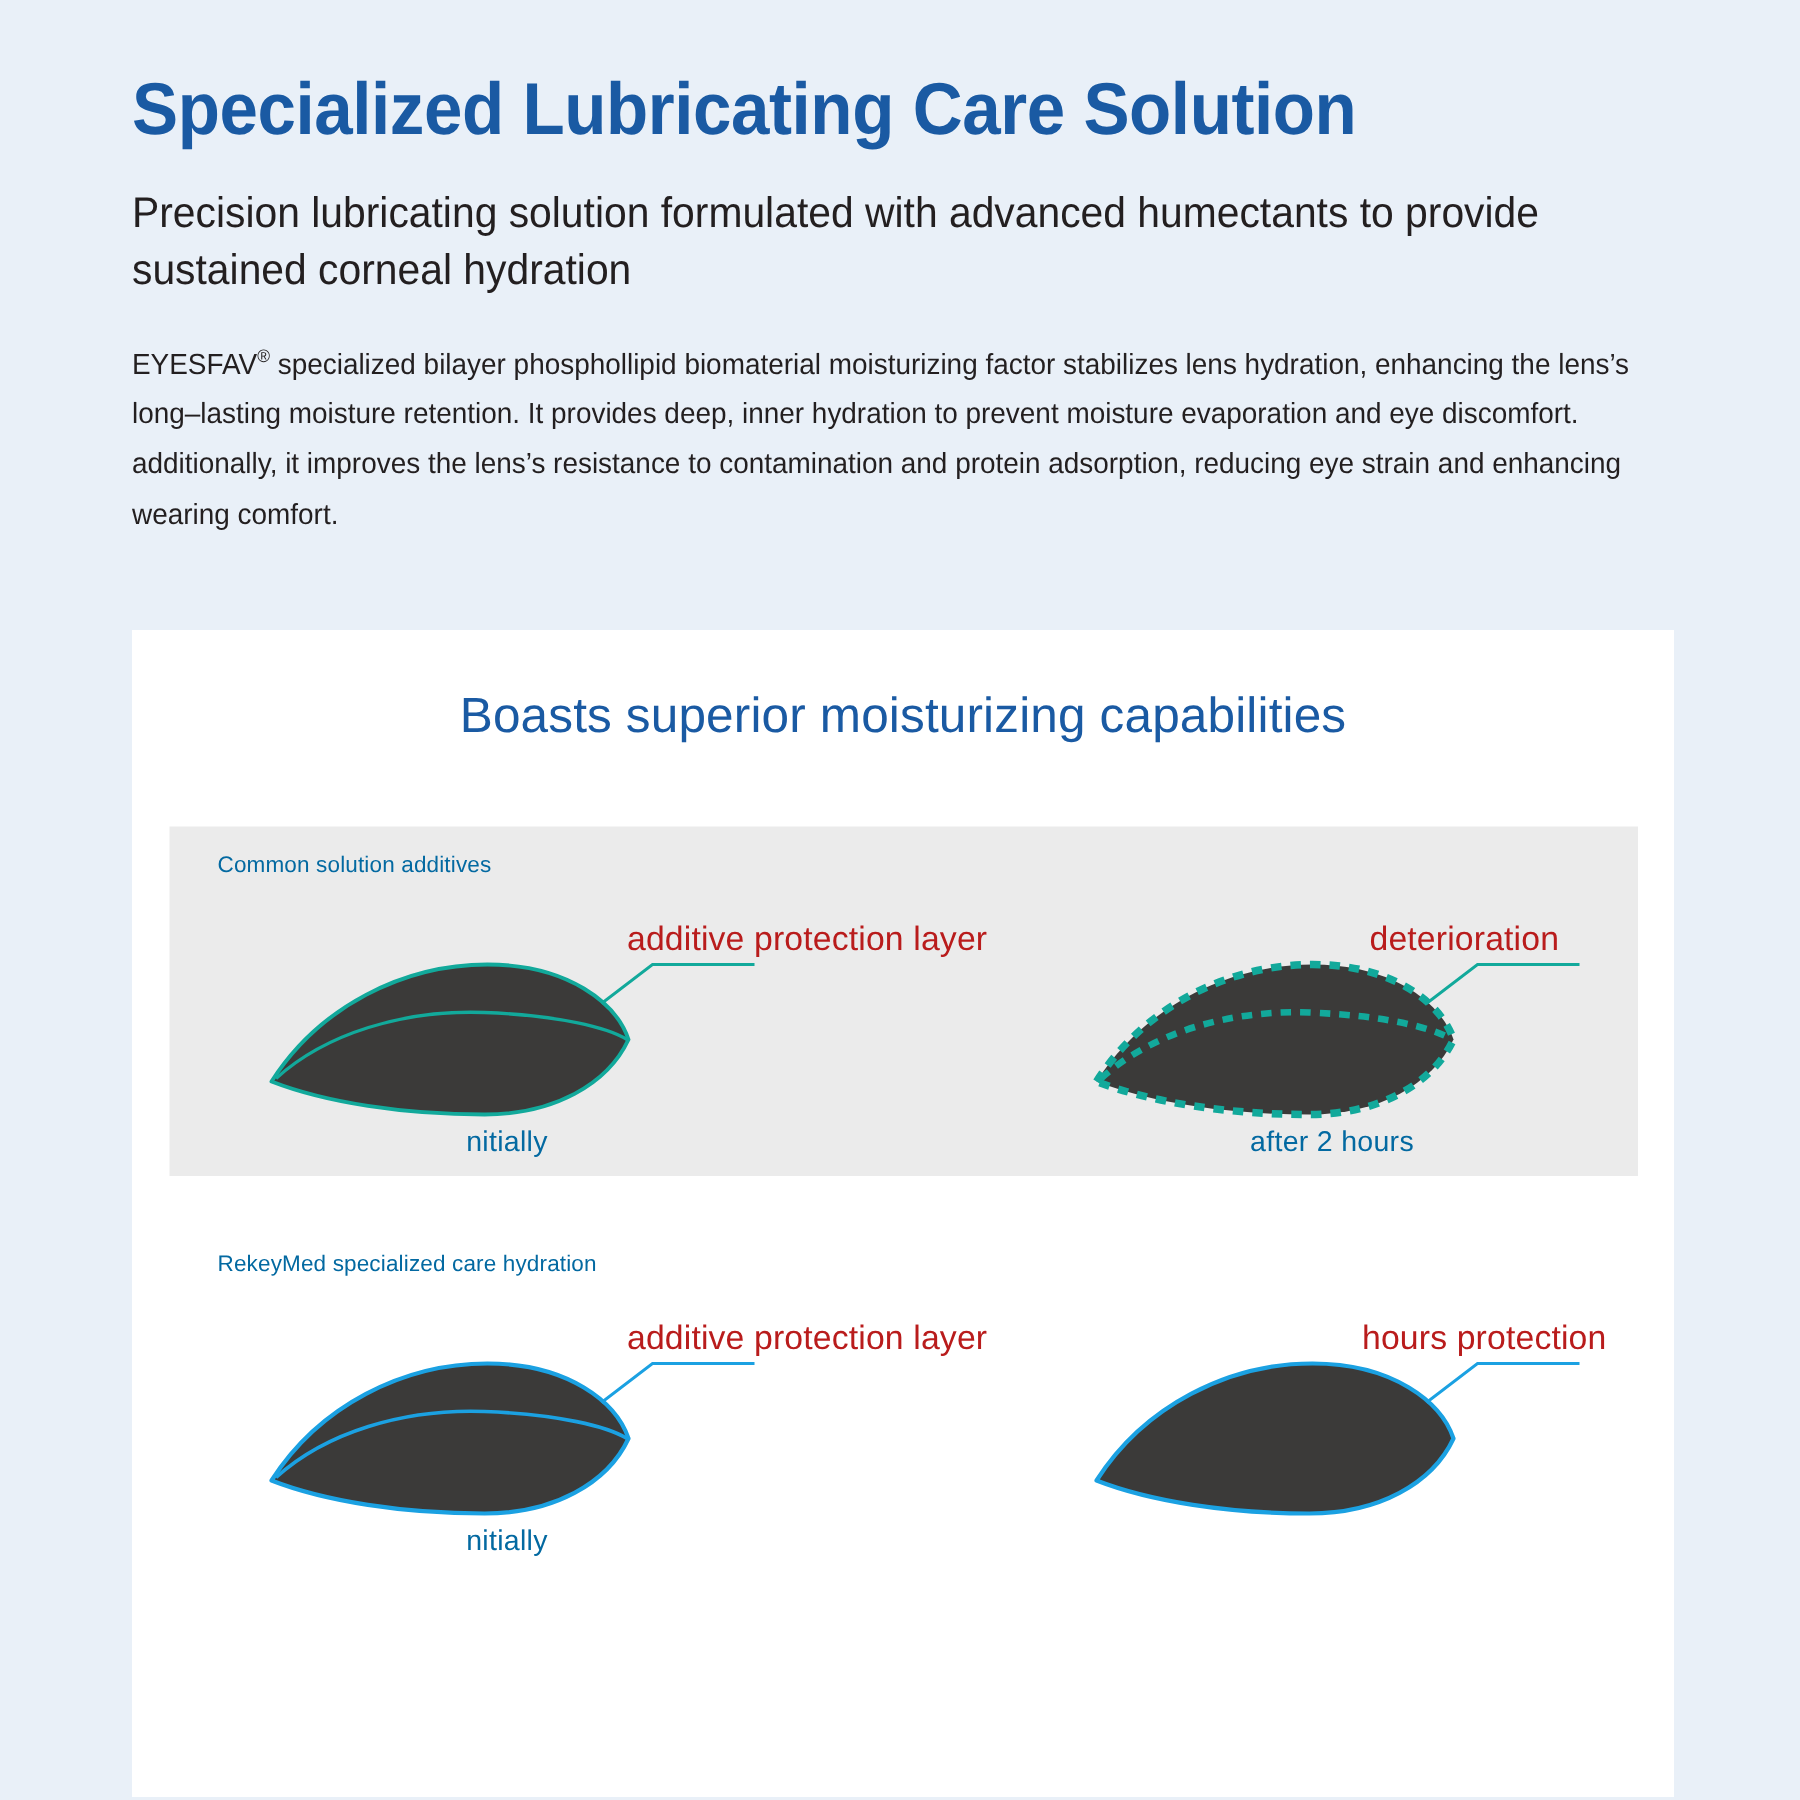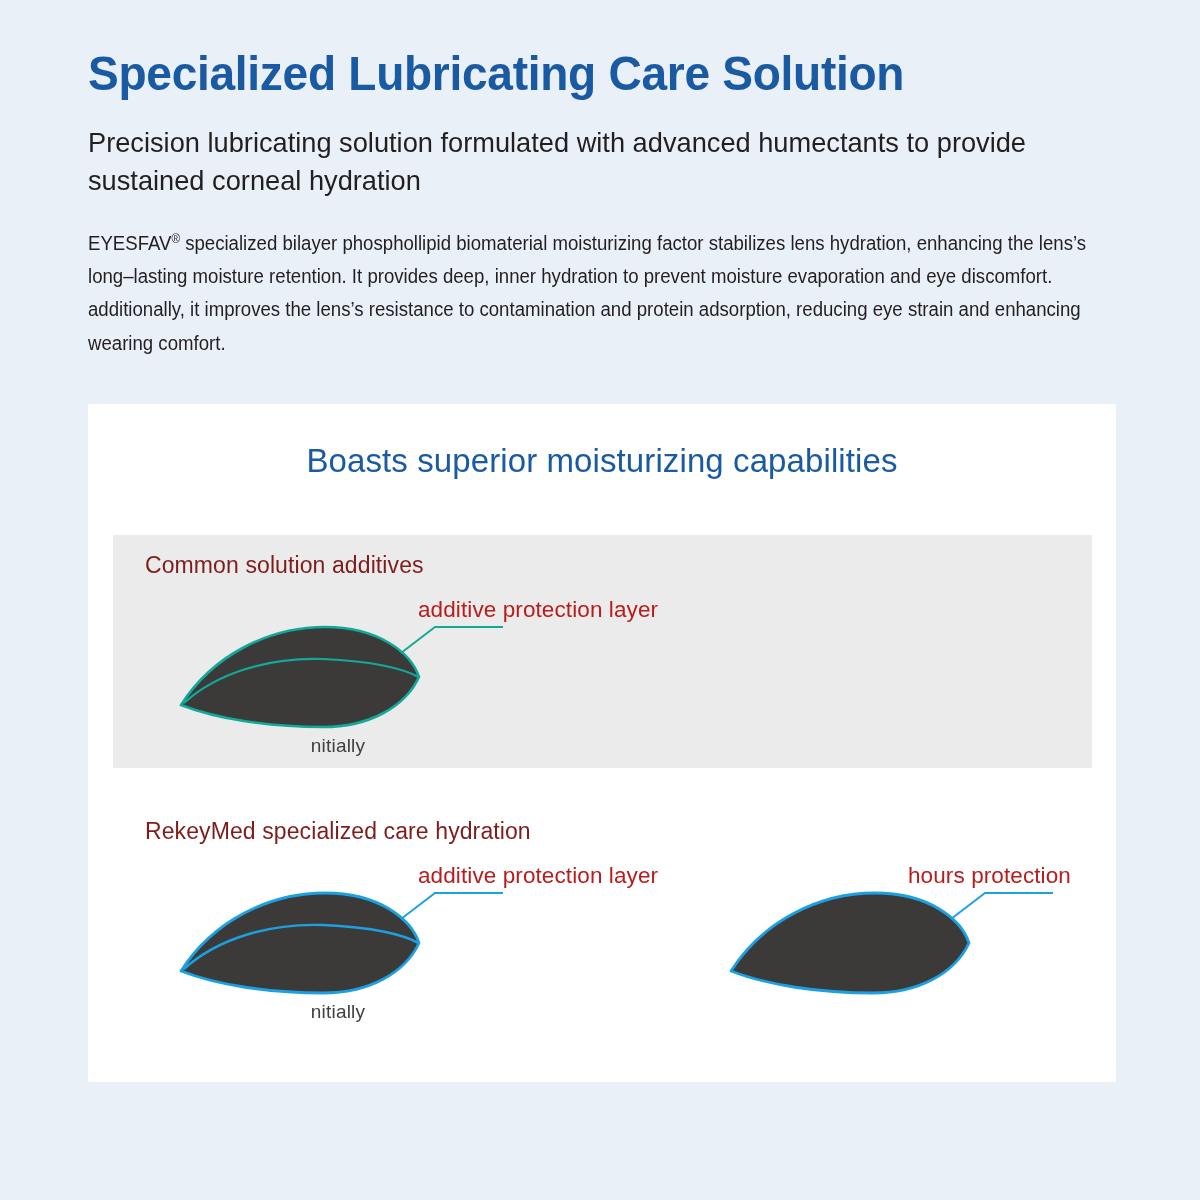--- a/index.html
+++ b/index.html
@@ -66,23 +66,23 @@
   .bodycopy sup {
     font-size: 0.62em;
     vertical-align: super;
     line-height: 0;
   }
 
   
   .card {
     position: absolute;
     left: 88px;
-    top: 404px;
+    top: 420px;
     width: 1028px;
-    height: 678px;
+    height: 778px;
     background: #ffffff;
   }
   .card-title {
     position: absolute;
     left: 0;
     top: 38px;
     width: 100%;
     text-align: center;
     font-family: "Liberation Sans", sans-serif;
     font-size: 33px;
@@ -106,43 +106,43 @@
   .panel-bottom {
     top: 364px;
     height: 300px;
     background: #ffffff;
   }
   .panel-label {
     position: absolute;
     left: 32px;
     top: 17px;
     font-family: "Liberation Sans", sans-serif;
-    font-size: 23px;
-    color: #7f1d1d;
+    font-size: 15px;
+    color: #0369a1;
     letter-spacing: 0.1px;
   }
   .panel-bottom .panel-label {
     top: 50px;
   }
 
   
   .figure {
     position: absolute;
   }
   .fig-svg {
     display: block;
   }
   .fig-caption {
     position: absolute;
     width: 100%;
     text-align: center;
     top: 128px;
     font-family: "Liberation Sans", sans-serif;
     font-size: 19px;
-    color: #404040;
+    color: #0369a1;
     letter-spacing: 0.2px;
   }
   .callout {
     position: absolute;
     font-family: "Liberation Sans", sans-serif;
     font-size: 22.5px;
     color: #b91c1c;
     white-space: nowrap;
     letter-spacing: 0.1px;
   }
@@ -182,20 +182,30 @@
           <path d="M8,98 C40,48 96,20 152,20 C206,20 238,46 246,70
                    C232,100 196,120 150,120 C96,120 44,112 8,98 Z" fill="#3b3a39" stroke="#12a99b" stroke-width="2.6" stroke-linejoin="round"></path>
           <path d="M11,96 C44,66 96,50 150,52 C200,54 232,62 245,70" fill="none" stroke="#12a99b" stroke-width="2.2"></path>
 
           <path d="M228,46 L262,20 L430,20" fill="none" stroke="#12a99b" stroke-width="1.9"></path>
         </svg>
         <div class="callout co-1">additive protection layer</div>
         <div class="fig-caption">nitially</div>
       </div>
 
+      <div class="figure fig-2">
+        <svg class="fig-svg" width="330" height="130" viewBox="0 0 330 130">
+          <path d="M8,98 C40,48 96,20 152,20 C206,20 238,46 246,70
+                   C232,100 196,120 150,120 C96,120 44,112 8,98 Z" fill="#3b3a39" stroke="#12a99b" stroke-width="5" stroke-linejoin="round" stroke-dasharray="7 6"></path>
+          <path d="M11,96 C44,66 96,50 150,52 C200,54 232,62 245,70" fill="none" stroke="#12a99b" stroke-width="4.4" stroke-dasharray="7 6"></path>
+          <path d="M228,46 L262,20 L400,20" fill="none" stroke="#12a99b" stroke-width="1.9"></path>
+        </svg>
+        <div class="callout co-2">deterioration</div>
+        <div class="fig-caption">after 2 hours</div>
+      </div>
     </div>
 
     <div class="panel panel-bottom">
 
       <div class="panel-label">RekeyMed specialized care hydration</div>
 
       <div class="figure fig-3">
         <svg class="fig-svg" width="330" height="130" viewBox="0 0 330 130">
           <path d="M8,98 C40,48 96,20 152,20 C206,20 238,46 246,70
                    C232,100 196,120 150,120 C96,120 44,112 8,98 Z" fill="#3b3a39" stroke="#1ba1e2" stroke-width="2.8" stroke-linejoin="round"></path>

